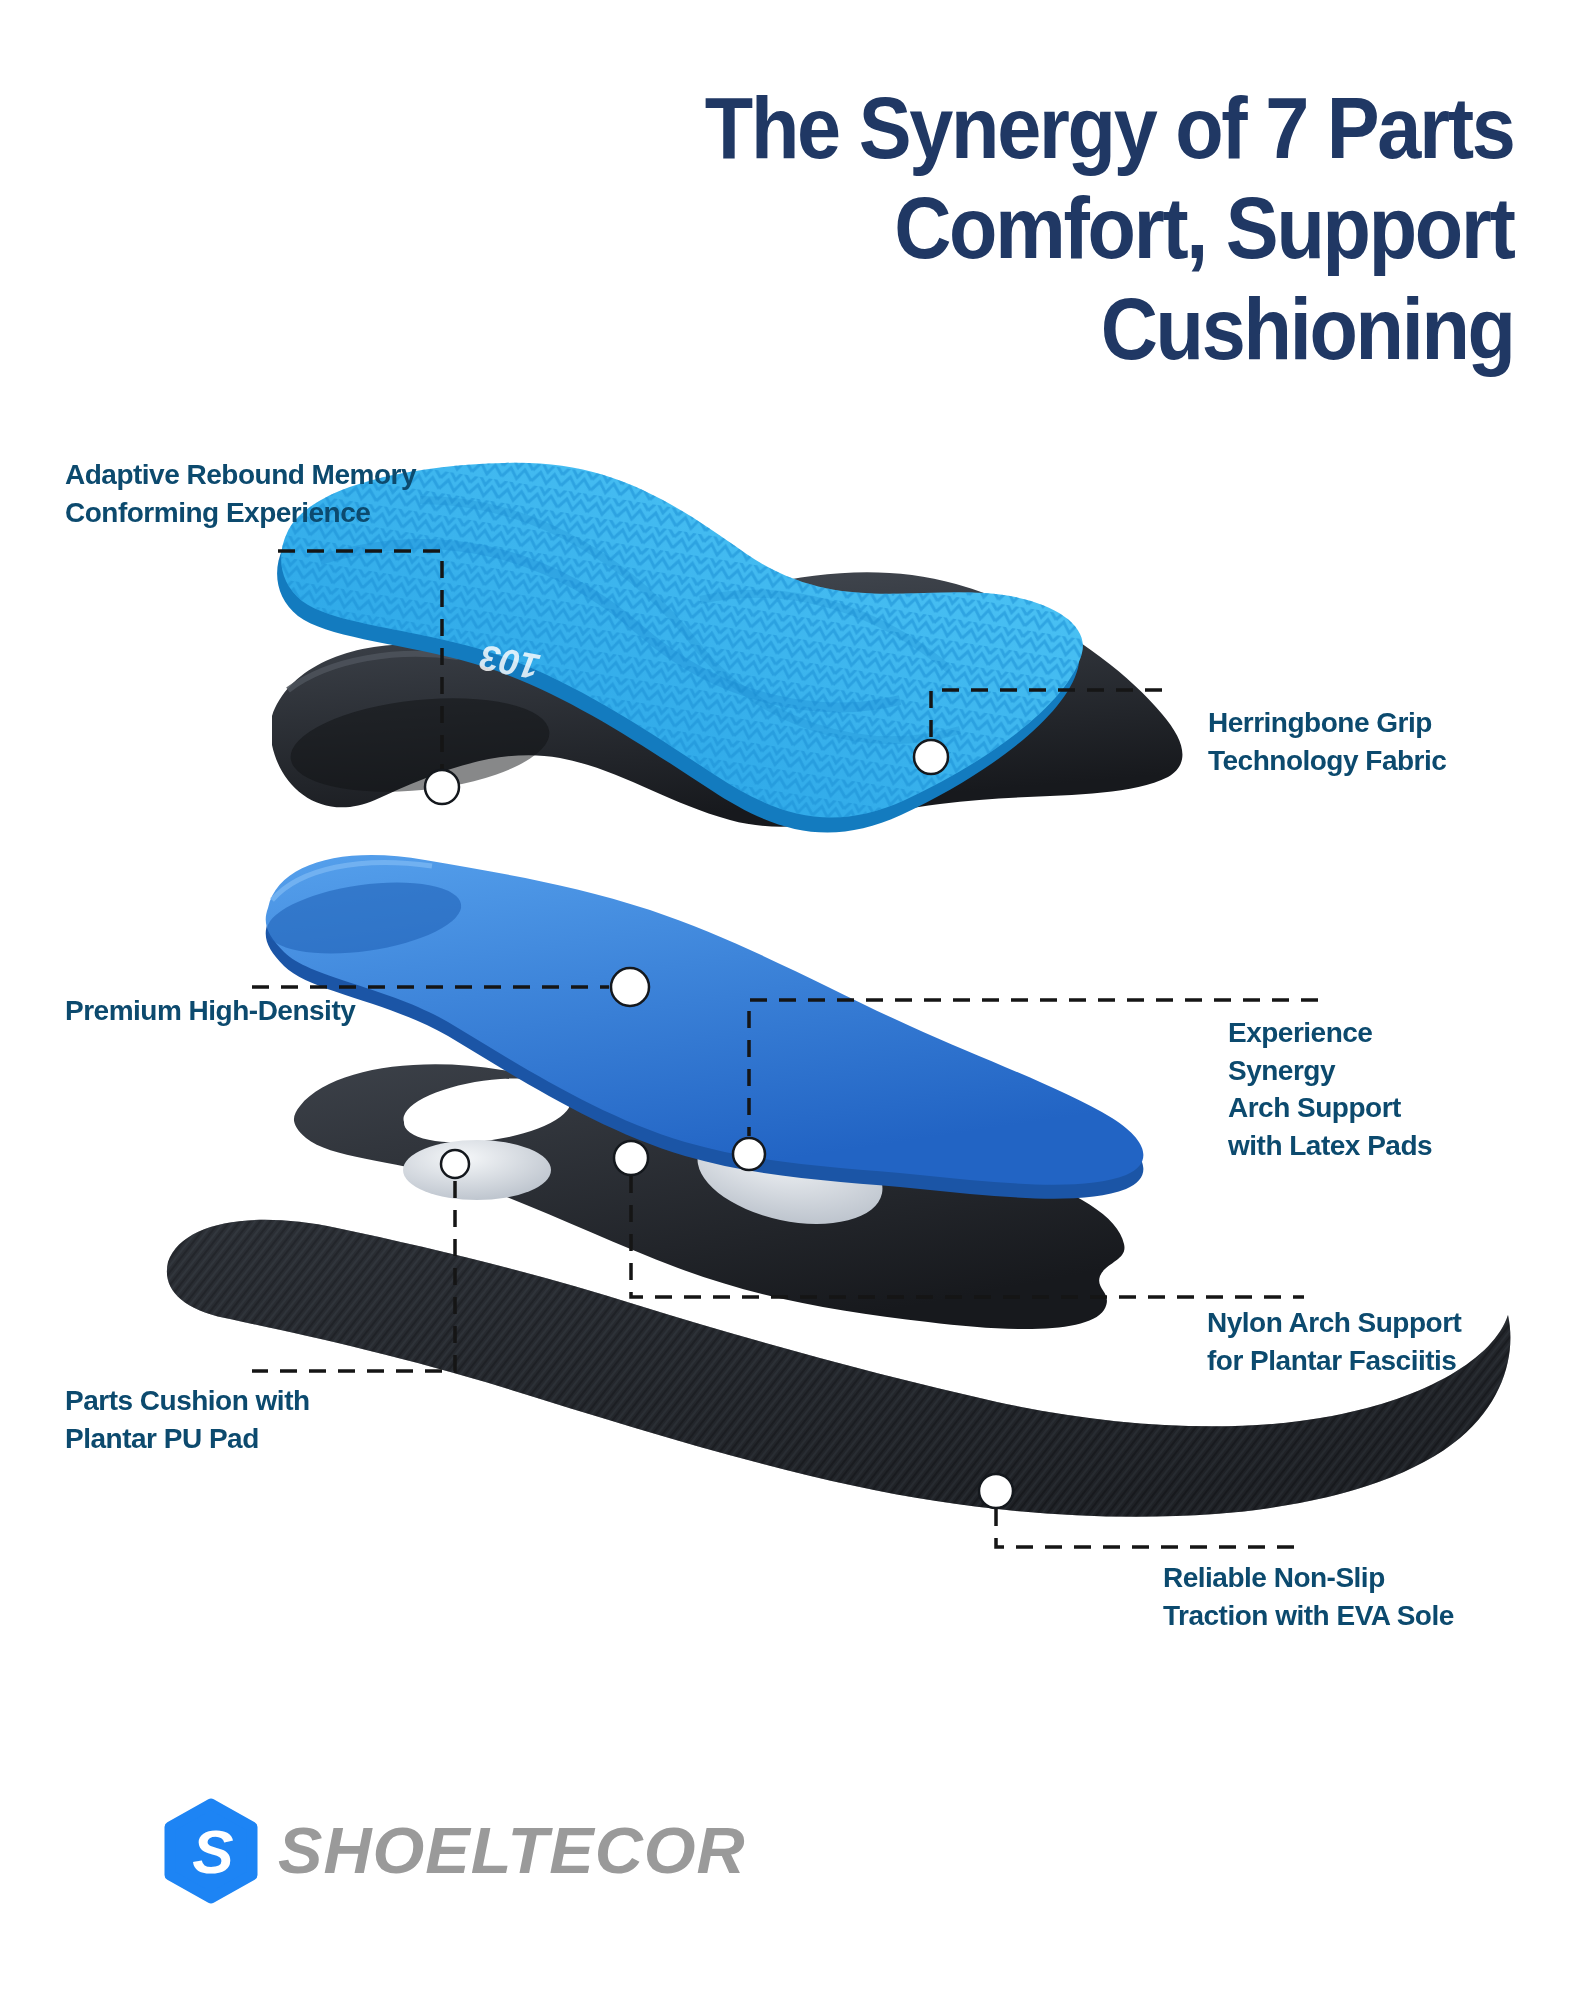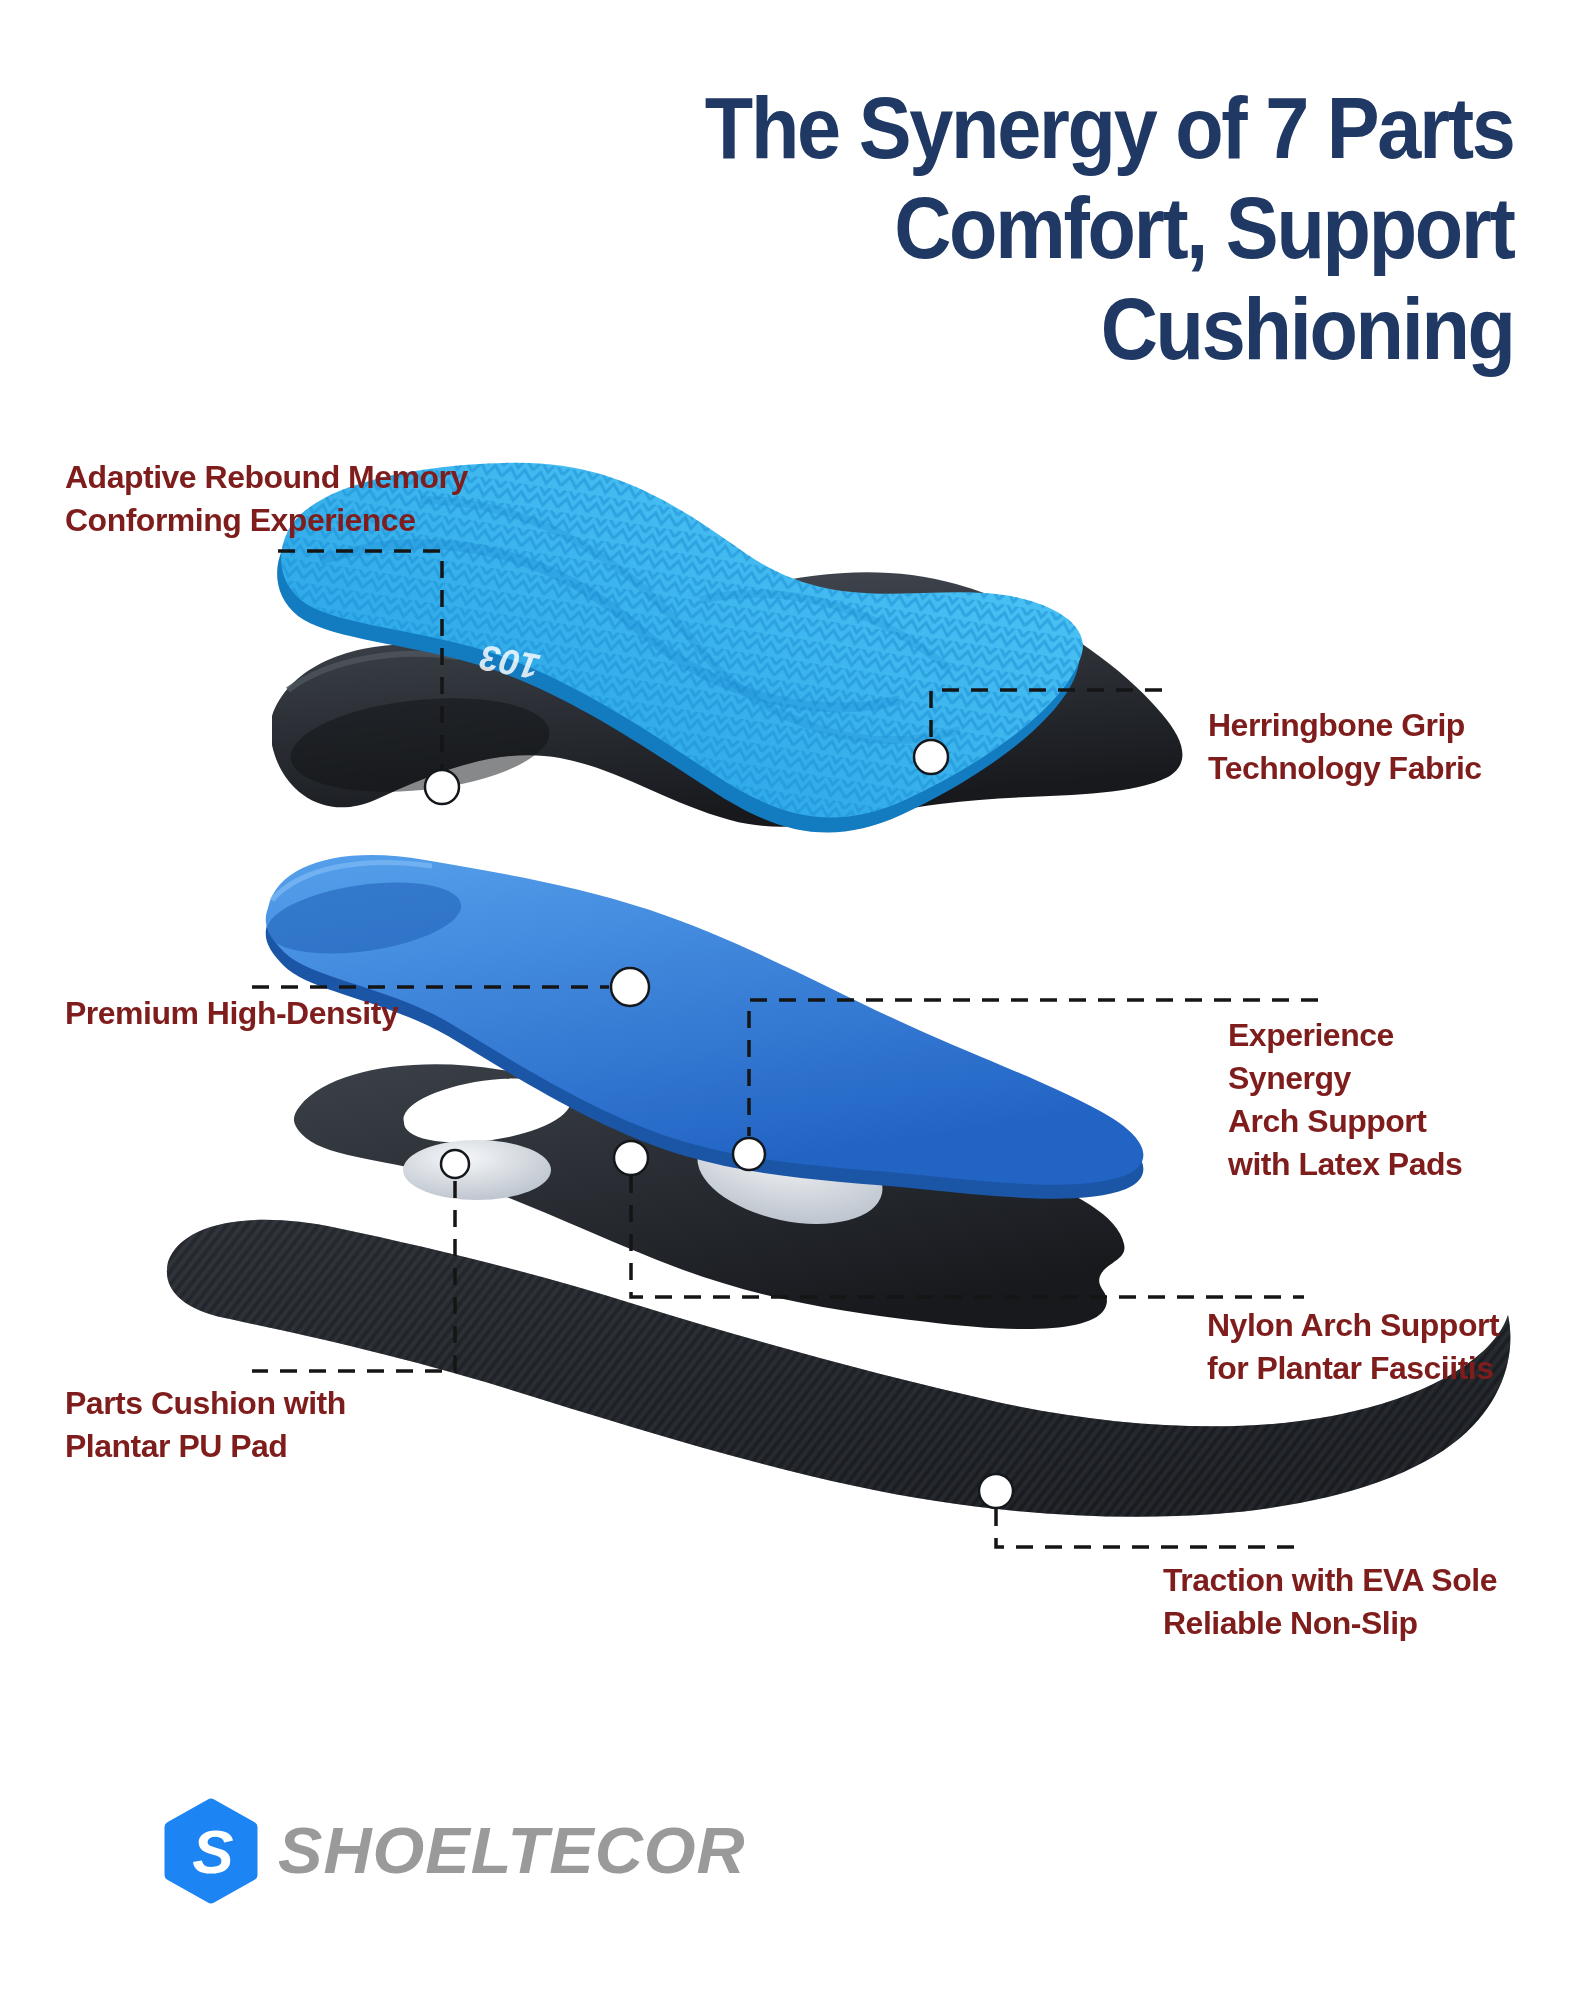--- a/index.html
+++ b/index.html
@@ -3,22 +3,22 @@
 <meta charset="utf-8">
 <style>
   html,body{margin:0;padding:0;background:#ffffff;}
   .page{position:relative;width:1580px;height:2000px;background:#ffffff;overflow:hidden;
         font-family:"Liberation Sans",sans-serif;}
   .art{position:absolute;left:0;top:0;width:1580px;height:2000px;}
   .title{position:absolute;top:78px;right:66px;margin:0;text-align:right;
          font-weight:700;font-size:88px;line-height:1.14;color:#203864;
          letter-spacing:-2.5px;transform:scaleX(.9);transform-origin:right top;}
   .title span{display:block;}
-  .label{position:absolute;font-weight:700;font-size:32px;line-height:1.34;
-         color:#7f1d1d;letter-spacing:-0.5px;}
+  .label{position:absolute;font-weight:700;font-size:28px;line-height:1.34;
+         color:#0c4a6e;letter-spacing:-0.5px;}
   .label span{display:block;}
   .brand{position:absolute;left:158px;top:1798px;display:flex;align-items:center;}
   .brand svg{width:106px;height:106px;display:block;}
   .wordmark{font-style:italic;font-weight:700;font-size:64px;color:#9a9a9a;
             letter-spacing:1px;margin-left:14px;transform:scaleX(1.04);
             transform-origin:left center;}
 </style>
 </head>
 <body>
 
@@ -151,22 +151,22 @@
     <span>Nylon Arch Support</span>
     <span>for Plantar Fasciitis</span>
   </div>
 
   <div class="label" style="left:65px;top:1382px;">
     <span>Parts Cushion with</span>
     <span>Plantar PU Pad</span>
   </div>
 
   <div class="label" style="left:1163px;top:1559px;">
+    <span>Reliable Non-Slip</span>
     <span>Traction with EVA Sole</span>
-    <span>Reliable Non-Slip</span>
   </div>
 
   <div class="brand">
     <svg viewBox="0 0 106 106">
       <polygon points="53,6 94,29 94,77 53,100 12,77 12,29" fill="#1d84f4" stroke="#1d84f4" stroke-width="11" stroke-linejoin="round"></polygon>
       <text x="55" y="75" text-anchor="middle" font-family="Liberation Sans, sans-serif" font-style="italic" font-weight="700" font-size="62" fill="#ffffff">S</text>
     </svg>
     <span class="wordmark">SHOELTECOR</span>
   </div>
 

